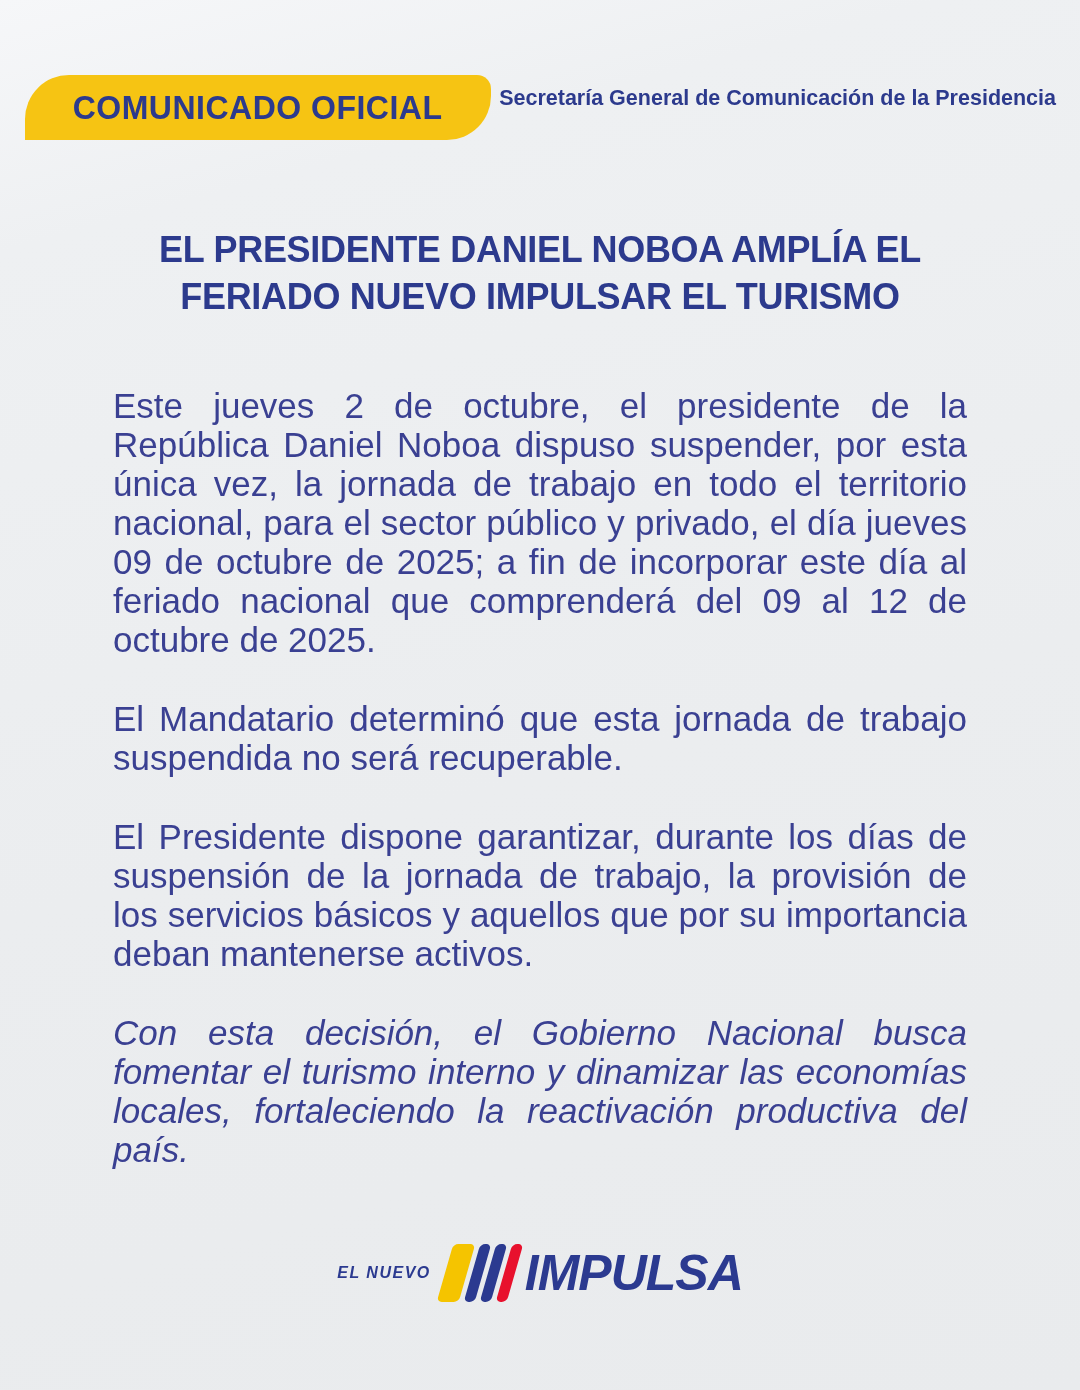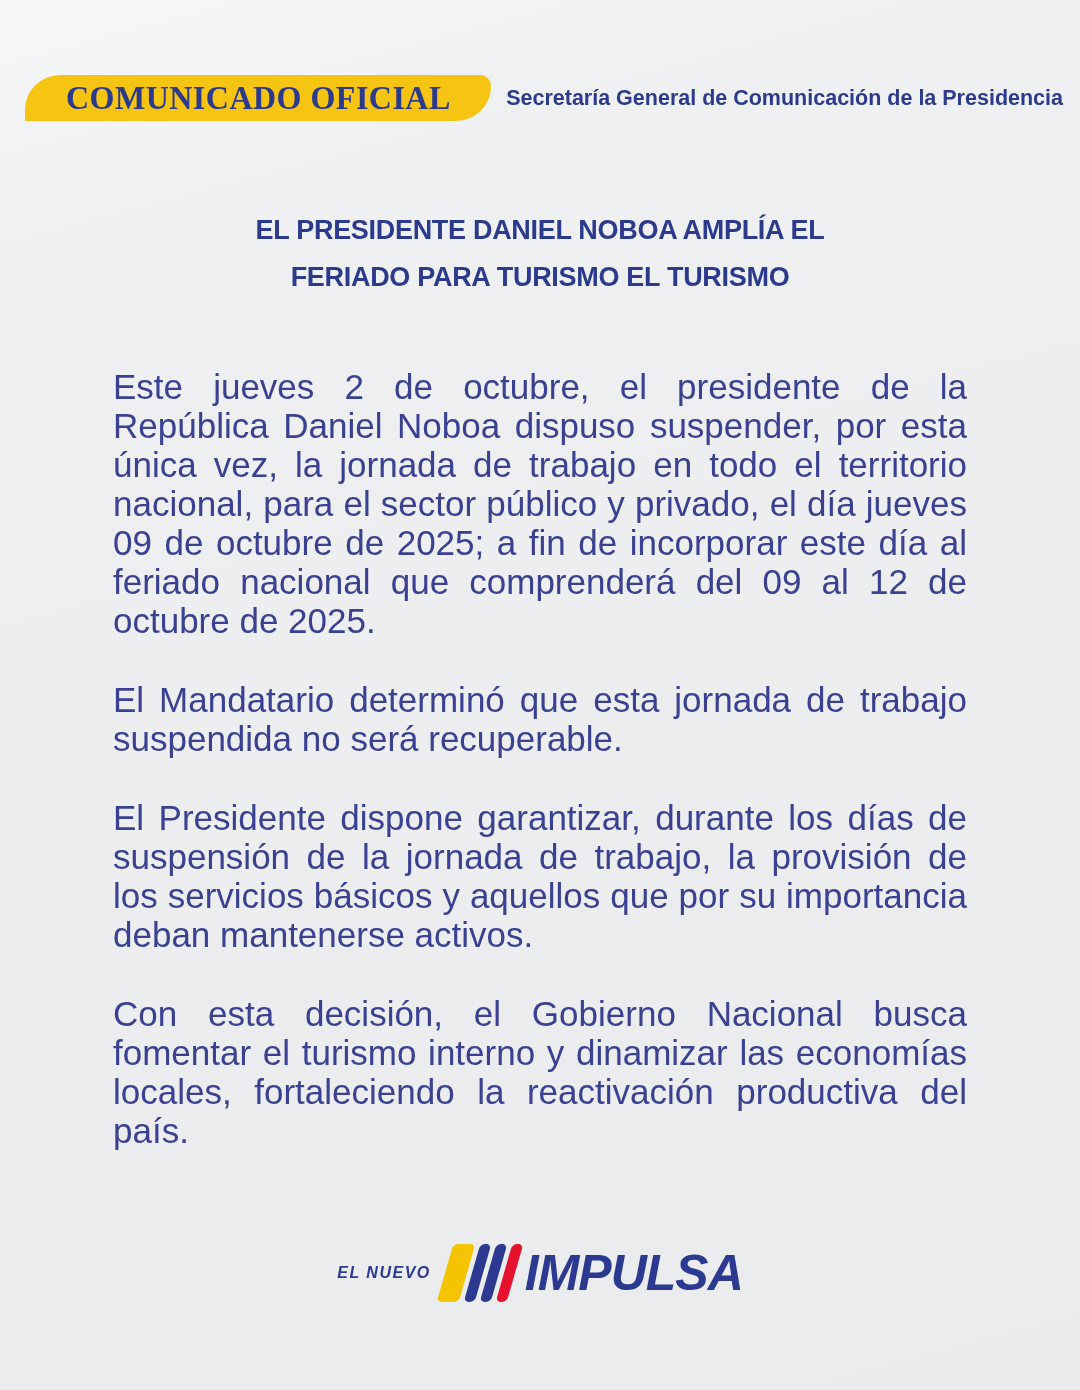--- a/index.html
+++ b/index.html
@@ -17,66 +17,65 @@
   
   .header {
     display: flex;
     align-items: flex-start;
     justify-content: space-between;
     padding-top: 75px;
   }
   .banner {
     margin-left: 25px;
     width: 466px;
-    height: 46px;
+    height: 65px;
     background: #f6c413;
     border-radius: 44px 14px 44px 0;
     display: flex;
     align-items: center;
     justify-content: center;
-    font-family: Liberation Serif, serif;
   }
   .banner-label {
     color: #2c3a8d;
     font-size: 33px;
     font-weight: bold;
     letter-spacing: 0.5px;
     transform: scaleX(0.97);
   }
   .header-meta {
     margin-top: 8px;
-    padding-right: 17px;
+    padding-right: 24px;
     text-align: left;
     color: #2c3a8d;
     font-size: 21.5px;
     font-weight: bold;
     line-height: 31px;
   }
   
   .doc-title {
     margin-top: 86px;
     text-align: center;
     color: #2c3a8d;
-    font-size: 27px;
+    font-size: 36px;
     font-weight: bold;
     letter-spacing: -0.3px;
     line-height: 47px;
   }
   
   .doc-body {
     margin: 66px 113px 0 113px;
     color: #3a4092;
     font-size: 35px;
     line-height: 39px;
   }
   .doc-body p {
     text-align: justify;
     margin-bottom: 40px;
   }
-  .doc-body p:last-child { margin-bottom: 16px; }
+  .doc-body p:last-child { margin-bottom: 16px; font-style: italic; }
   
   .footer {
     position: absolute;
     left: 0;
     bottom: 88px;
     width: 100%;
     display: flex;
     justify-content: center;
   }
   .brand {
@@ -134,21 +133,21 @@
     <div class="banner">
       <span class="banner-label">COMUNICADO OFICIAL</span>
     </div>
     <div class="header-meta">
       <div>Secretaría General de Comunicación de la Presidencia</div>
     </div>
   </div>
 
   <div class="doc-title">
     <div>EL PRESIDENTE DANIEL NOBOA AMPLÍA EL</div>
-    <div>FERIADO PARA TURISMO EL TURISMO</div>
+    <div>FERIADO NUEVO IMPULSAR EL TURISMO</div>
   </div>
 
   <div class="doc-body">
     <p>Este jueves 2 de octubre, el presidente de la República Daniel Noboa dispuso suspender, por esta única vez, la jornada de trabajo en todo el territorio nacional, para el sector público y privado, el día jueves 09 de octubre de 2025; a fin de incorporar este día al feriado nacional que comprenderá del 09 al 12 de octubre de 2025.</p>
     <p>El Mandatario determinó que esta jornada de trabajo suspendida no será recuperable.</p>
     <p>El Presidente dispone garantizar, durante los días de suspensión de la jornada de trabajo, la provisión de los servicios básicos y aquellos que por su importancia deban mantenerse activos.</p>
     <p>Con esta decisión, el Gobierno Nacional busca fomentar el turismo interno y dinamizar las economías locales, fortaleciendo la reactivación productiva del país.</p>
   </div>
 
   <div class="footer">

